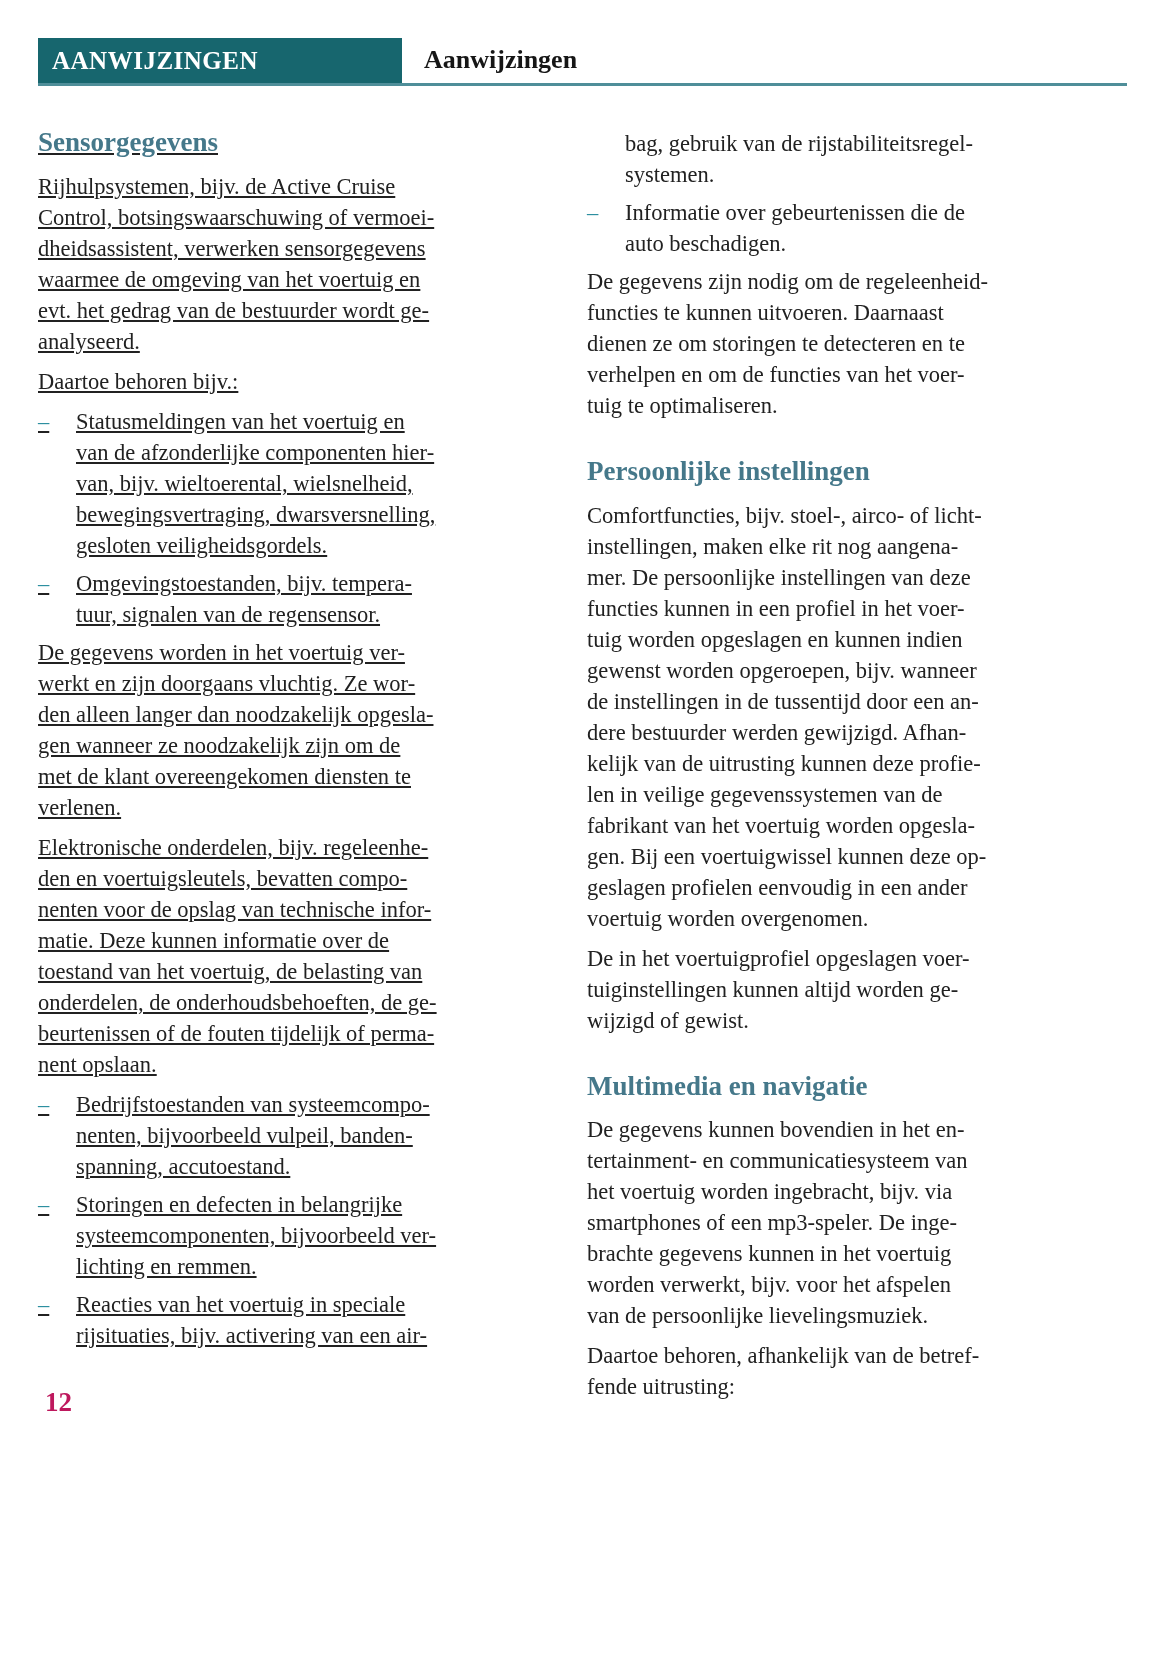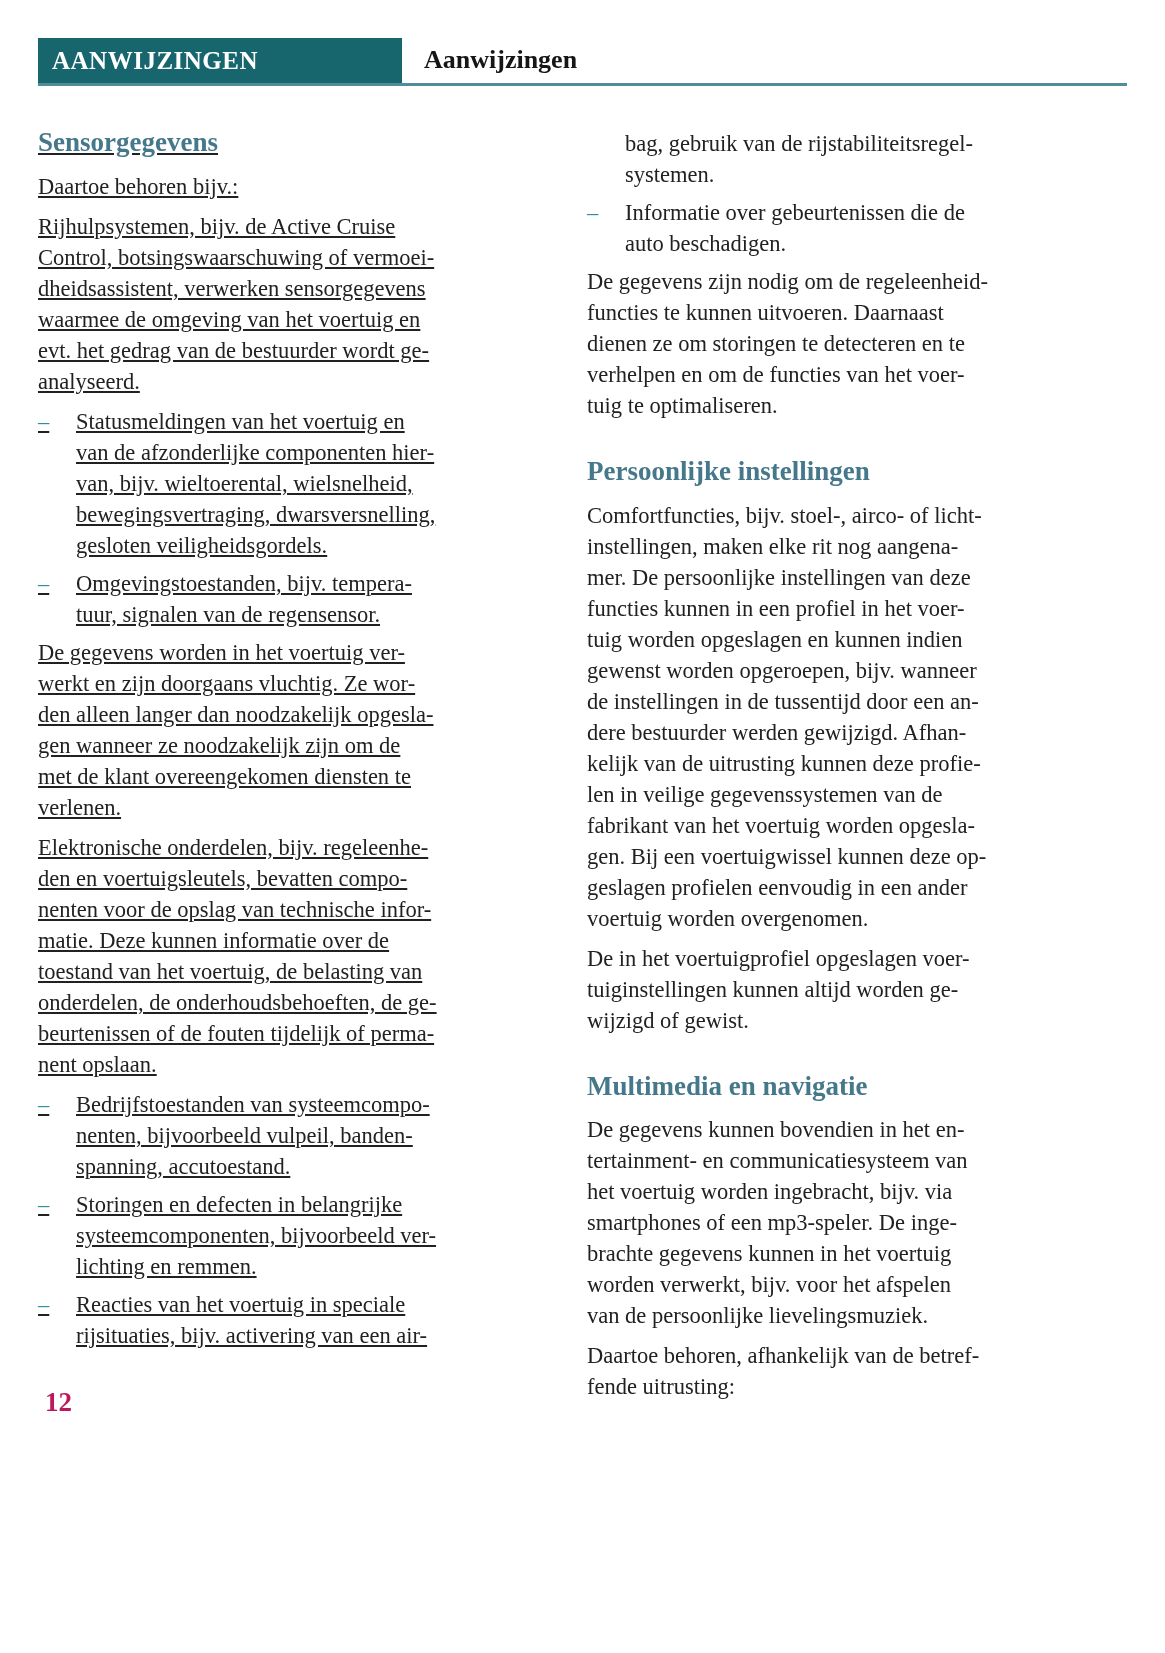--- a/index.html
+++ b/index.html
@@ -89,27 +89,27 @@
 
   <header class="header">
     <div class="badge">AANWIJZINGEN</div>
     <div class="title">Aanwijzingen</div>
   </header>
 
   <div class="columns">
 
     <section class="col-left">
       <h2 class="first">Sensorgegevens</h2>
-      <p>Daartoe behoren bijv.:</p>
       <p>Rijhulpsystemen, bijv. de Active Cruise
 Control, botsingswaarschuwing of vermoei-
 dheidsassistent, verwerken sensorgegevens
 waarmee de omgeving van het voertuig en
 evt. het gedrag van de bestuurder wordt ge-
 analyseerd.</p>
+      <p>Daartoe behoren bijv.:</p>
       <div class="li">
         <span class="dash">–</span>
         <span class="li-text">Statusmeldingen van het voertuig en
 van de afzonderlijke componenten hier-
 van, bijv. wieltoerental, wielsnelheid,
 bewegingsvertraging, dwarsversnelling,
 gesloten veiligheidsgordels.</span>
       </div>
       <div class="li">
         <span class="dash">–</span>

